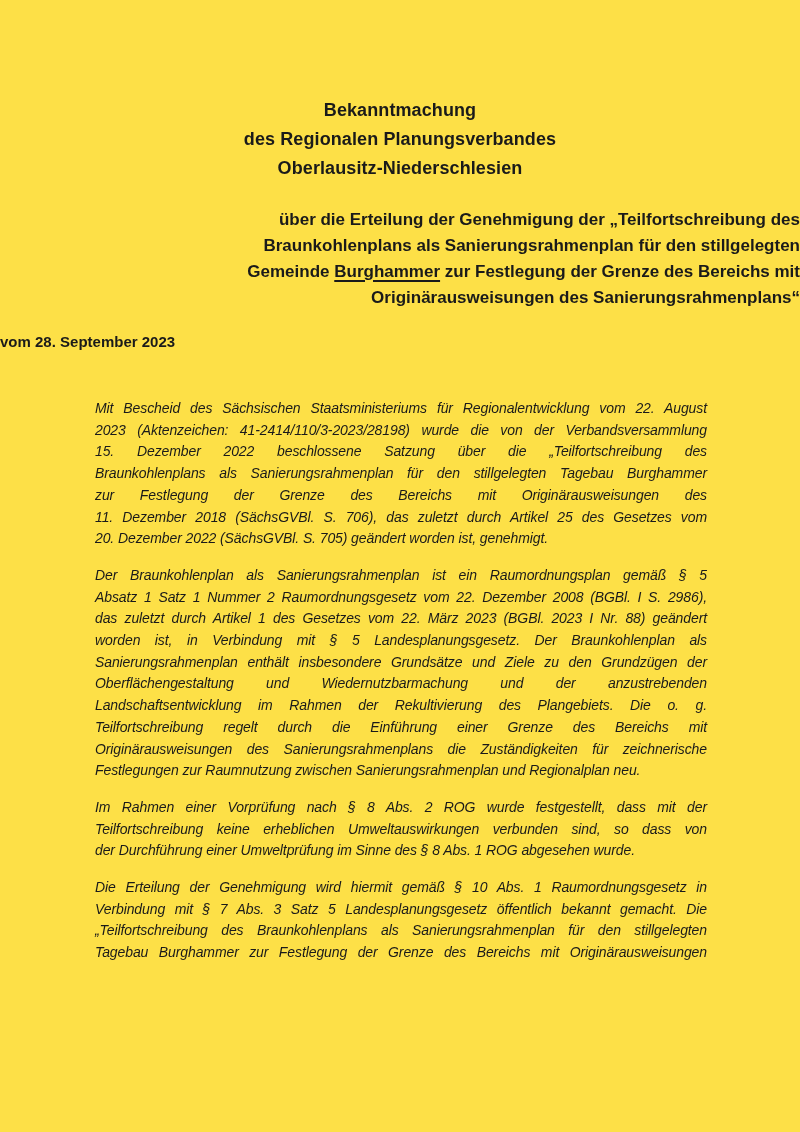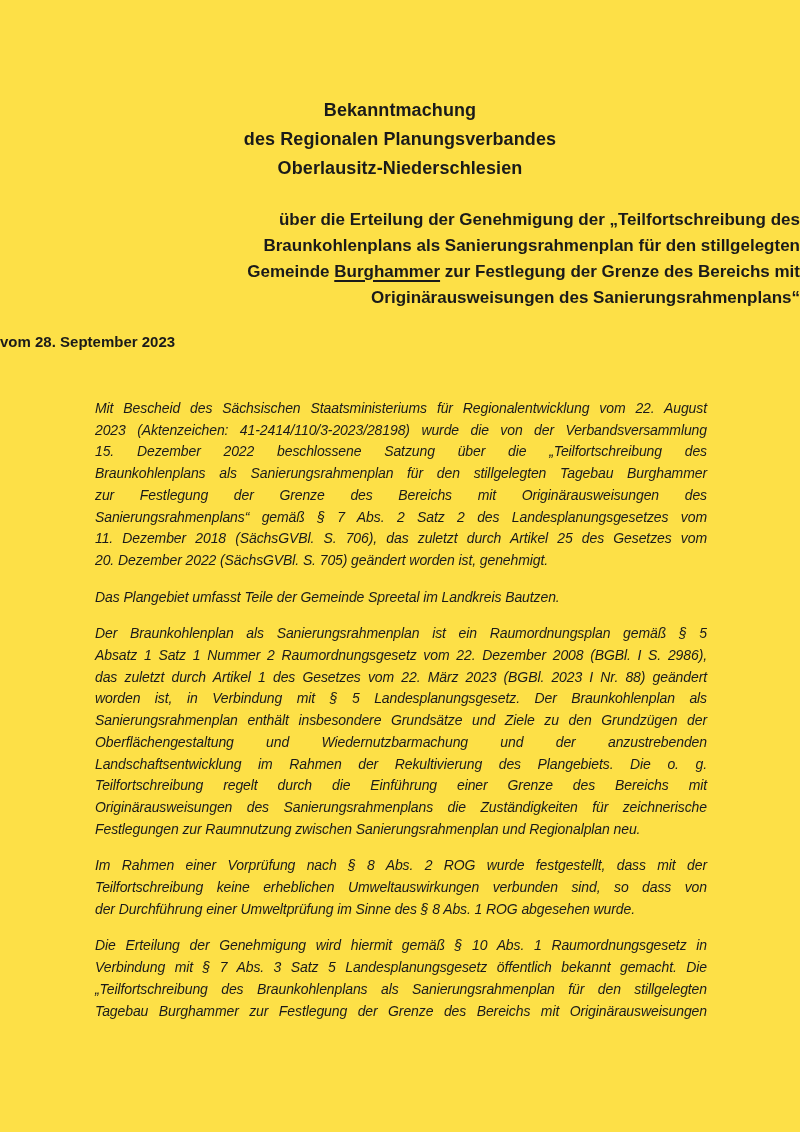--- a/index.html
+++ b/index.html
@@ -87,26 +87,22 @@
 
   <div class="date-line">vom 28. September 2023</div>
 
   <div class="body-block">
       <div class="paragraph">
         <div class="line">Mit Bescheid des Sächsischen Staatsministeriums für Regionalentwicklung vom 22. August</div>
         <div class="line">2023 (Aktenzeichen: 41-2414/110/3-2023/28198) wurde die von der Verbandsversammlung</div>
         <div class="line">15. Dezember 2022 beschlossene Satzung über die „Teilfortschreibung des</div>
         <div class="line">Braunkohlenplans als Sanierungsrahmenplan für den stillgelegten Tagebau Burghammer</div>
         <div class="line">zur Festlegung der Grenze des Bereichs mit Originärausweisungen des</div>
-        <div class="line">Sanierungsrahmenplans“ gemäß § 7 Abs. 2 Satz 2 des Landesplanungsgesetzes vom</div>
         <div class="line">11. Dezember 2018 (SächsGVBl. S. 706), das zuletzt durch Artikel 25 des Gesetzes vom</div>
         <div class="line line-last">20. Dezember 2022 (SächsGVBl. S. 705) geändert worden ist, genehmigt.</div>
-      </div>
-      <div class="paragraph">
-        <div class="line line-last">Das Plangebiet umfasst Teile der Gemeinde Spreetal im Landkreis Bautzen.</div>
       </div>
       <div class="paragraph">
         <div class="line">Der Braunkohlenplan als Sanierungsrahmenplan ist ein Raumordnungsplan gemäß § 5</div>
         <div class="line">Absatz 1 Satz 1 Nummer 2 Raumordnungsgesetz vom 22. Dezember 2008 (BGBl. I S. 2986),</div>
         <div class="line">das zuletzt durch Artikel 1 des Gesetzes vom 22. März 2023 (BGBl. 2023 I Nr. 88) geändert</div>
         <div class="line">worden ist, in Verbindung mit § 5 Landesplanungsgesetz. Der Braunkohlenplan als</div>
         <div class="line">Sanierungsrahmenplan enthält insbesondere Grundsätze und Ziele zu den Grundzügen der</div>
         <div class="line">Oberflächengestaltung und Wiedernutzbarmachung und der anzustrebenden</div>
         <div class="line">Landschaftsentwicklung im Rahmen der Rekultivierung des Plangebiets. Die o. g.</div>
         <div class="line">Teilfortschreibung regelt durch die Einführung einer Grenze des Bereichs mit</div>

